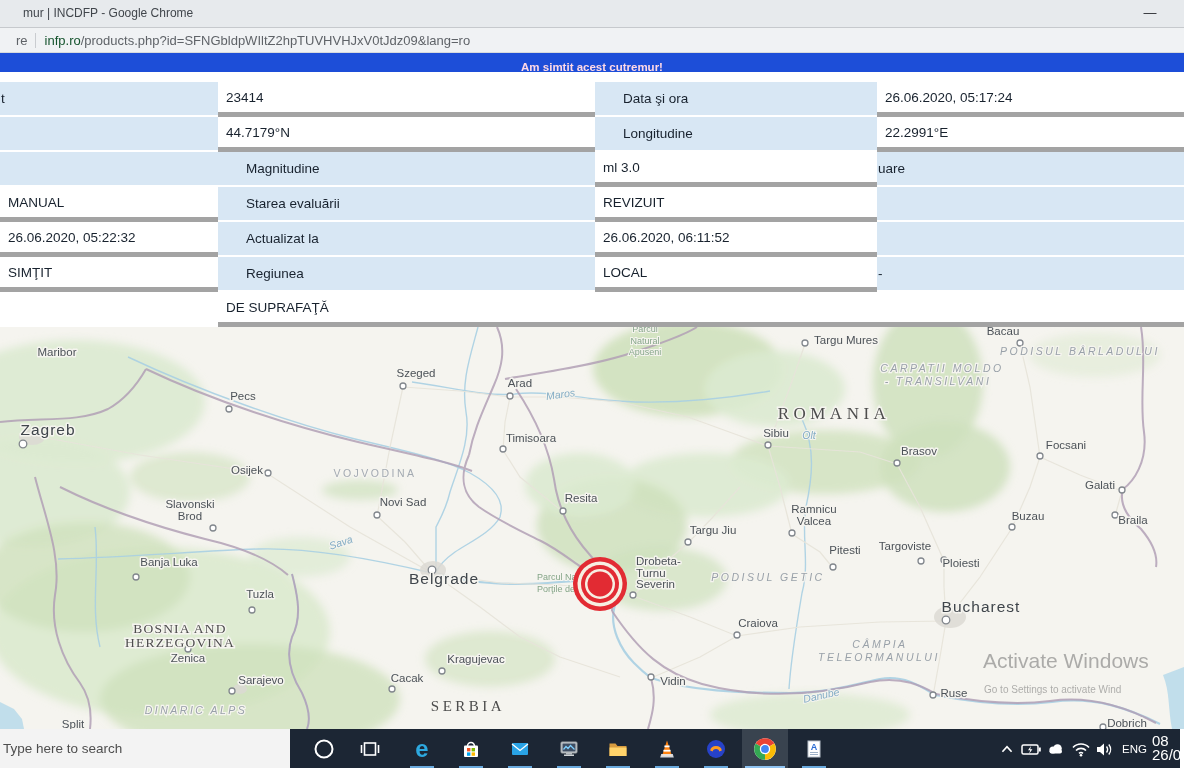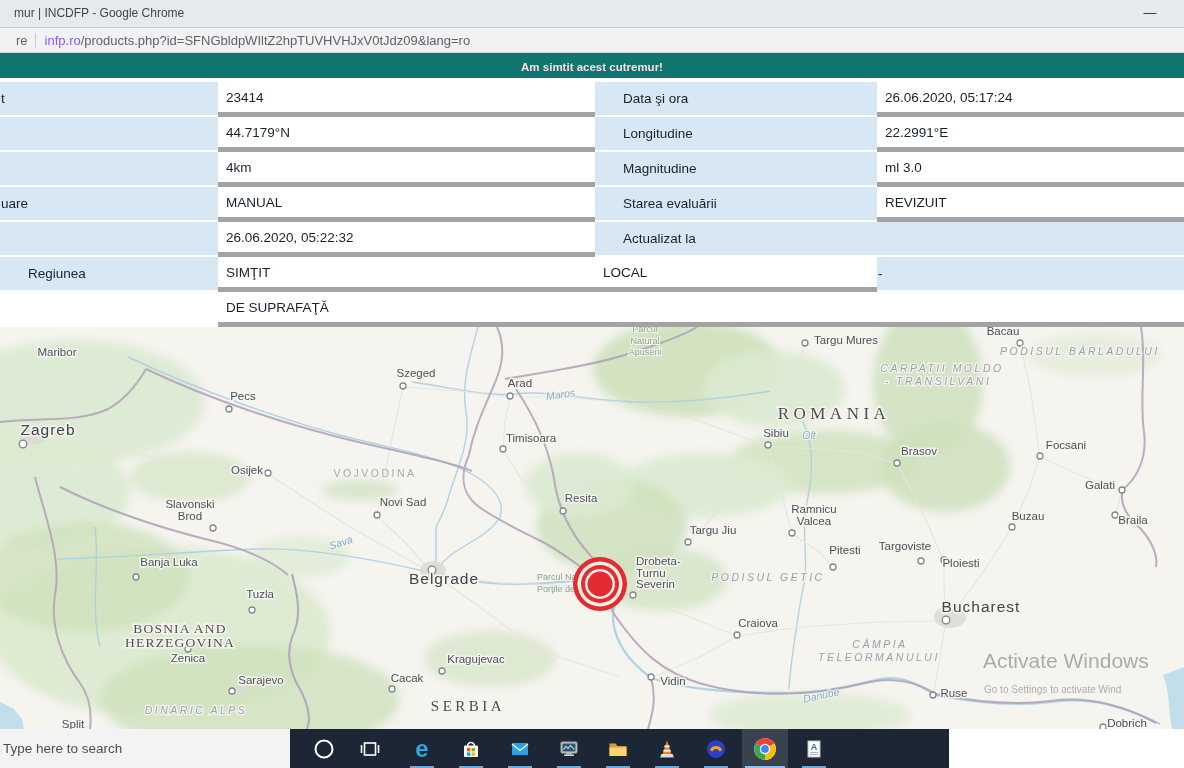--- a/index.html
+++ b/index.html
@@ -1,26 +1,26 @@
 <!DOCTYPE html>
 <html><head>
 <meta charset="utf-8">
 <style>
   *{box-sizing:border-box;margin:0;padding:0}
   html,body{width:1184px;height:768px;overflow:hidden;font-family:"Liberation Sans",sans-serif;background:#fff;position:relative}
   
-  .titlebar{position:absolute;left:0;top:0;width:1184px;height:28px;background:#e7eaed;border-bottom:1px solid #c6c9cd;color:#41464c;font-size:12px;line-height:27px;padding-left:14px}
+  .titlebar{position:absolute;left:0;top:0;width:1184px;height:28px;background:#e7eaed;border-bottom:1px solid #c6c9cd;color:#41464c;font-size:12px;line-height:27px;padding-left:23px}
   .min-btn{position:absolute;right:18px;top:0;width:32px;height:27px;text-align:center;color:#1f2226;font-size:13px;line-height:25px;cursor:default}
   .urlbar{position:absolute;left:0;top:28px;width:1184px;height:25px;background:#f0f2f4;border-bottom:1px solid #d7dadd;display:flex;align-items:center;font-size:13px}
   .sec-frag{color:#5f6368;padding-left:16px}
   .omni-sep{width:1px;height:15px;background:#c9ccd0;margin:0 9px 0 7px}
-  .url-domain{color:#8b5cf6}
+  .url-domain{color:#14532d}
   .url-path{color:#5f6368}
   
-  .banner{position:absolute;left:0;top:53px;width:1184px;height:25px;background:#0f766e;color:#ffd9e6;font-size:11.5px;font-weight:bold;text-align:center;line-height:29px;cursor:pointer}
+  .banner{position:absolute;left:0;top:53px;width:1184px;height:19px;background:#1d4ed8;color:#ffd9e6;font-size:11.5px;font-weight:bold;text-align:center;line-height:29px;cursor:pointer}
   
   .event-table{position:absolute;left:0;top:82px;width:1184px;height:245px;display:grid;grid-template-columns:218px 377px 282px 307px;grid-auto-rows:35px;font-size:13.5px;color:#18222e;background:#fff}
   .cell{display:flex;align-items:center}
   .lbl{background:#d8e7f4;border-bottom:2px solid #fff;padding-left:1px}
   .lbl-mid{padding-left:28px}
   .val{background:#fff;border-bottom:5px solid #a3a3a3;padding-left:8px}
   
   .map-wrap{position:absolute;left:0;top:327px;width:1184px;height:402px;overflow:hidden;background:#f5f4ef}
   .map-wrap svg{display:block}
   .dot{fill:#fff;stroke:#82878d;stroke-width:1.3}
@@ -28,21 +28,21 @@
   .city{font-size:11.5px;fill:#4c5258;paint-order:stroke;stroke:#f5f4ef;stroke-width:3px;stroke-linejoin:round}
   .city.big{font-size:15.5px;fill:#3f454b;letter-spacing:1px}
   .country{font-family:"Liberation Serif",serif;fill:#4d4d4d;paint-order:stroke;stroke:#f5f4ef;stroke-width:3px}
   .region{font-size:10.5px;font-style:italic;letter-spacing:2.5px;fill:#99a1a9;paint-order:stroke;stroke:#f5f4ef;stroke-width:2.5px}
   .region.noit{font-style:normal;fill:#a3aab2}
   .riverlbl{font-size:10.5px;font-style:italic;fill:#84adc5;paint-order:stroke;stroke:#f5f4ef;stroke-width:2px}
   .park{font-size:9px;fill:#86a689;paint-order:stroke;stroke:#f5f4ef;stroke-width:2px}
   .wm1{position:absolute;left:983px;top:322px;font-size:21px;color:#6f6f6f;opacity:.55;white-space:nowrap}
   .wm2{position:absolute;left:984px;top:357px;font-size:10px;color:#737373;opacity:.55;white-space:nowrap}
   
-  .taskbar{position:absolute;left:0;top:729px;width:949px;height:39px;background:#1c2634}
+  .taskbar{position:absolute;left:0;top:729px;width:1180px;height:39px;background:#1c2634}
   .search{position:absolute;left:0;top:0;width:290px;height:39px;background:#f3f3f3;color:#4e4e4e;font-size:13.5px;line-height:39px;padding-left:3px;overflow:hidden;white-space:nowrap;cursor:text}
   .app{position:absolute;top:0;width:46px;height:39px;display:flex;align-items:center;justify-content:center;cursor:pointer}
   .app.open::after{content:"";position:absolute;bottom:0;left:11px;width:24px;height:2px;background:#69a9dd}
   .app.active{background:#39434f}
   .app.active::after{left:3px;width:40px;background:#8ec2f0}
   .tray{position:absolute;top:0;width:24px;height:39px;display:flex;align-items:center;justify-content:center;cursor:pointer}
   .tray-text{position:absolute;top:0;height:39px;color:#fff;font-size:11.5px;display:flex;align-items:center;cursor:pointer}
   .clock{position:absolute;left:1152px;top:5px;color:#fff;font-size:15px;line-height:14px;text-align:left;cursor:default;white-space:nowrap}
 </style>
 </head>
@@ -64,33 +64,33 @@
 <div class="event-table">
     <div class="cell lbl">t</div>
     <div class="cell val">23414</div>
     <div class="cell lbl lbl-mid">Data şi ora</div>
     <div class="cell val">26.06.2020, 05:17:24</div>
     <div class="cell lbl"></div>
     <div class="cell val">44.7179°N</div>
     <div class="cell lbl lbl-mid">Longitudine</div>
     <div class="cell val">22.2991°E</div>
     <div class="cell lbl"></div>
-    <div class="cell val">4km</div>
     <div class="cell lbl lbl-mid">Magnitudine</div>
     <div class="cell val">ml 3.0</div>
     <div class="cell lbl">uare</div>
     <div class="cell val">MANUAL</div>
     <div class="cell lbl lbl-mid">Starea evaluării</div>
     <div class="cell val">REVIZUIT</div>
     <div class="cell lbl"></div>
     <div class="cell val">26.06.2020, 05:22:32</div>
     <div class="cell lbl lbl-mid">Actualizat la</div>
+    <div class="cell val">26.06.2020, 06:11:52</div>
     <div class="cell lbl"></div>
+    <div class="cell val">SIMŢIT</div>
     <div class="cell lbl lbl-mid">Regiunea</div>
-    <div class="cell val">SIMŢIT</div>
     <div class="cell val">LOCAL</div>
     <div class="cell lbl">-</div>
     <div class="cell val" style="grid-column: 2 / 5;">DE SUPRAFAŢĂ</div>
   </div>
 
 <div class="map-wrap">
 <svg width="1184" height="402" viewBox="0 0 1184 402">
   <defs>
         <filter id="soft" x="-30%" y="-30%" width="160%" height="160%">
           <feGaussianBlur stdDeviation="4"></feGaussianBlur>

